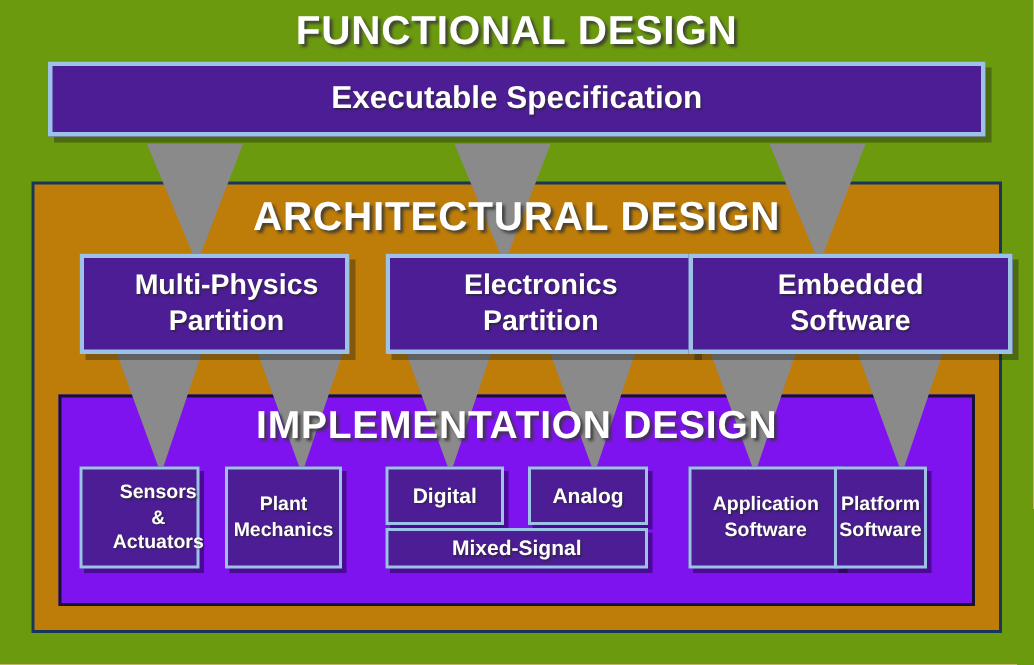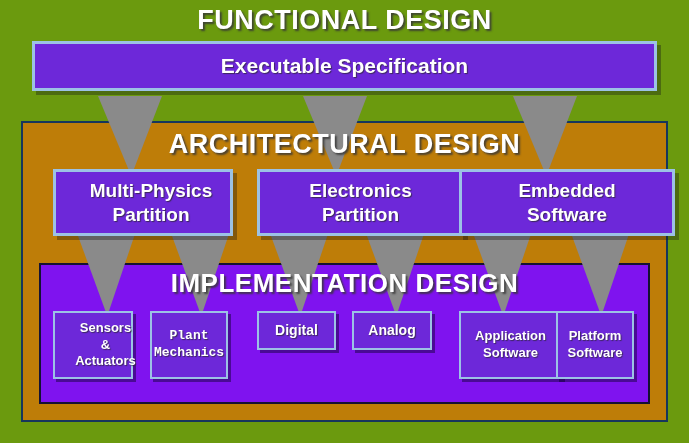--- a/index.html
+++ b/index.html
@@ -38,40 +38,40 @@
     text-align:center;letter-spacing:0.5px;
     text-shadow:2px 2px 2px rgba(55,55,55,0.85);
     white-space:nowrap;
   }
   .func-title{left:0;top:5px;width:689px;font-size:27px;}
   .arch-title{left:21px;top:129px;width:647px;font-size:27px;}
   .impl-title{left:39px;top:268px;width:611px;font-size:26px;}
 
   
   .tealbox{
-    position:absolute;z-index:5;background:#6d28d9;
+    position:absolute;z-index:5;background:#4c1d95;
     border:3px solid #9CC2E5;color:#FFFFFF;font-weight:bold;
     display:flex;align-items:center;justify-content:center;
     text-align:center;white-space:pre-line;
     text-shadow:1px 1px 1px rgba(40,40,40,0.7);
     box-shadow:4px 4px 0 rgba(20,20,20,0.35);
   }
   .exec-box{left:32px;top:41px;width:625px;height:50px;font-size:21px;}
   .arch-box{top:169px;height:67px;font-size:19px;line-height:1.25;}
   .arch1{left:53px;width:180px;padding-left:16px;}
   .arch2{left:257px;width:207px;}
   .arch3{left:459px;width:216px;}
   .impl-box{border-width:2px;font-size:13px;line-height:1.3;box-shadow:3px 3px 0 rgba(10,0,40,0.45);}
   .impl1{left:53px; top:311px;width:80px; height:68px;padding-left:25px;}
-  .impl2{left:150px;top:311px;width:78px; height:68px;font-family:Liberation Mono, monospace;}
+  .impl2{left:150px;top:311px;width:78px; height:68px;}
   .impl3{left:257px;top:311px;width:79px; height:39px;font-size:14px;}
   .impl4{left:352px;top:311px;width:80px; height:39px;font-size:14px;}
   .impl5{left:257px;top:352px;width:175px;height:27px;font-size:14px;}
   .impl6{left:459px;top:311px;width:103px; height:68px;}
-  .impl7{left:556px;top:311px;width:78px; height:68px;}
+  .impl7{left:556px;top:311px;width:62px; height:68px;}
 </style>
 </head>
 <body>
 
 <div class="stage">
 
   <div class="orange-box"></div>
   <div class="purple-box"></div>
 
   <div class="arrow ta ta1"></div>
@@ -97,18 +97,19 @@
 Partition</div>
   <div class="tealbox arch-box arch3">Embedded
 Software</div>
 
   <div class="tealbox impl-box impl1">Sensors &amp;
 Actuators</div>
   <div class="tealbox impl-box impl2">Plant
 Mechanics</div>
   <div class="tealbox impl-box impl4">Analog</div>
   <div class="tealbox impl-box impl3">Digital</div>
+  <div class="tealbox impl-box impl5">Mixed-Signal</div>
   <div class="tealbox impl-box impl6">Application
 Software</div>
   <div class="tealbox impl-box impl7">Platform
 Software</div>
 
 </div>
 
 </body></html>

